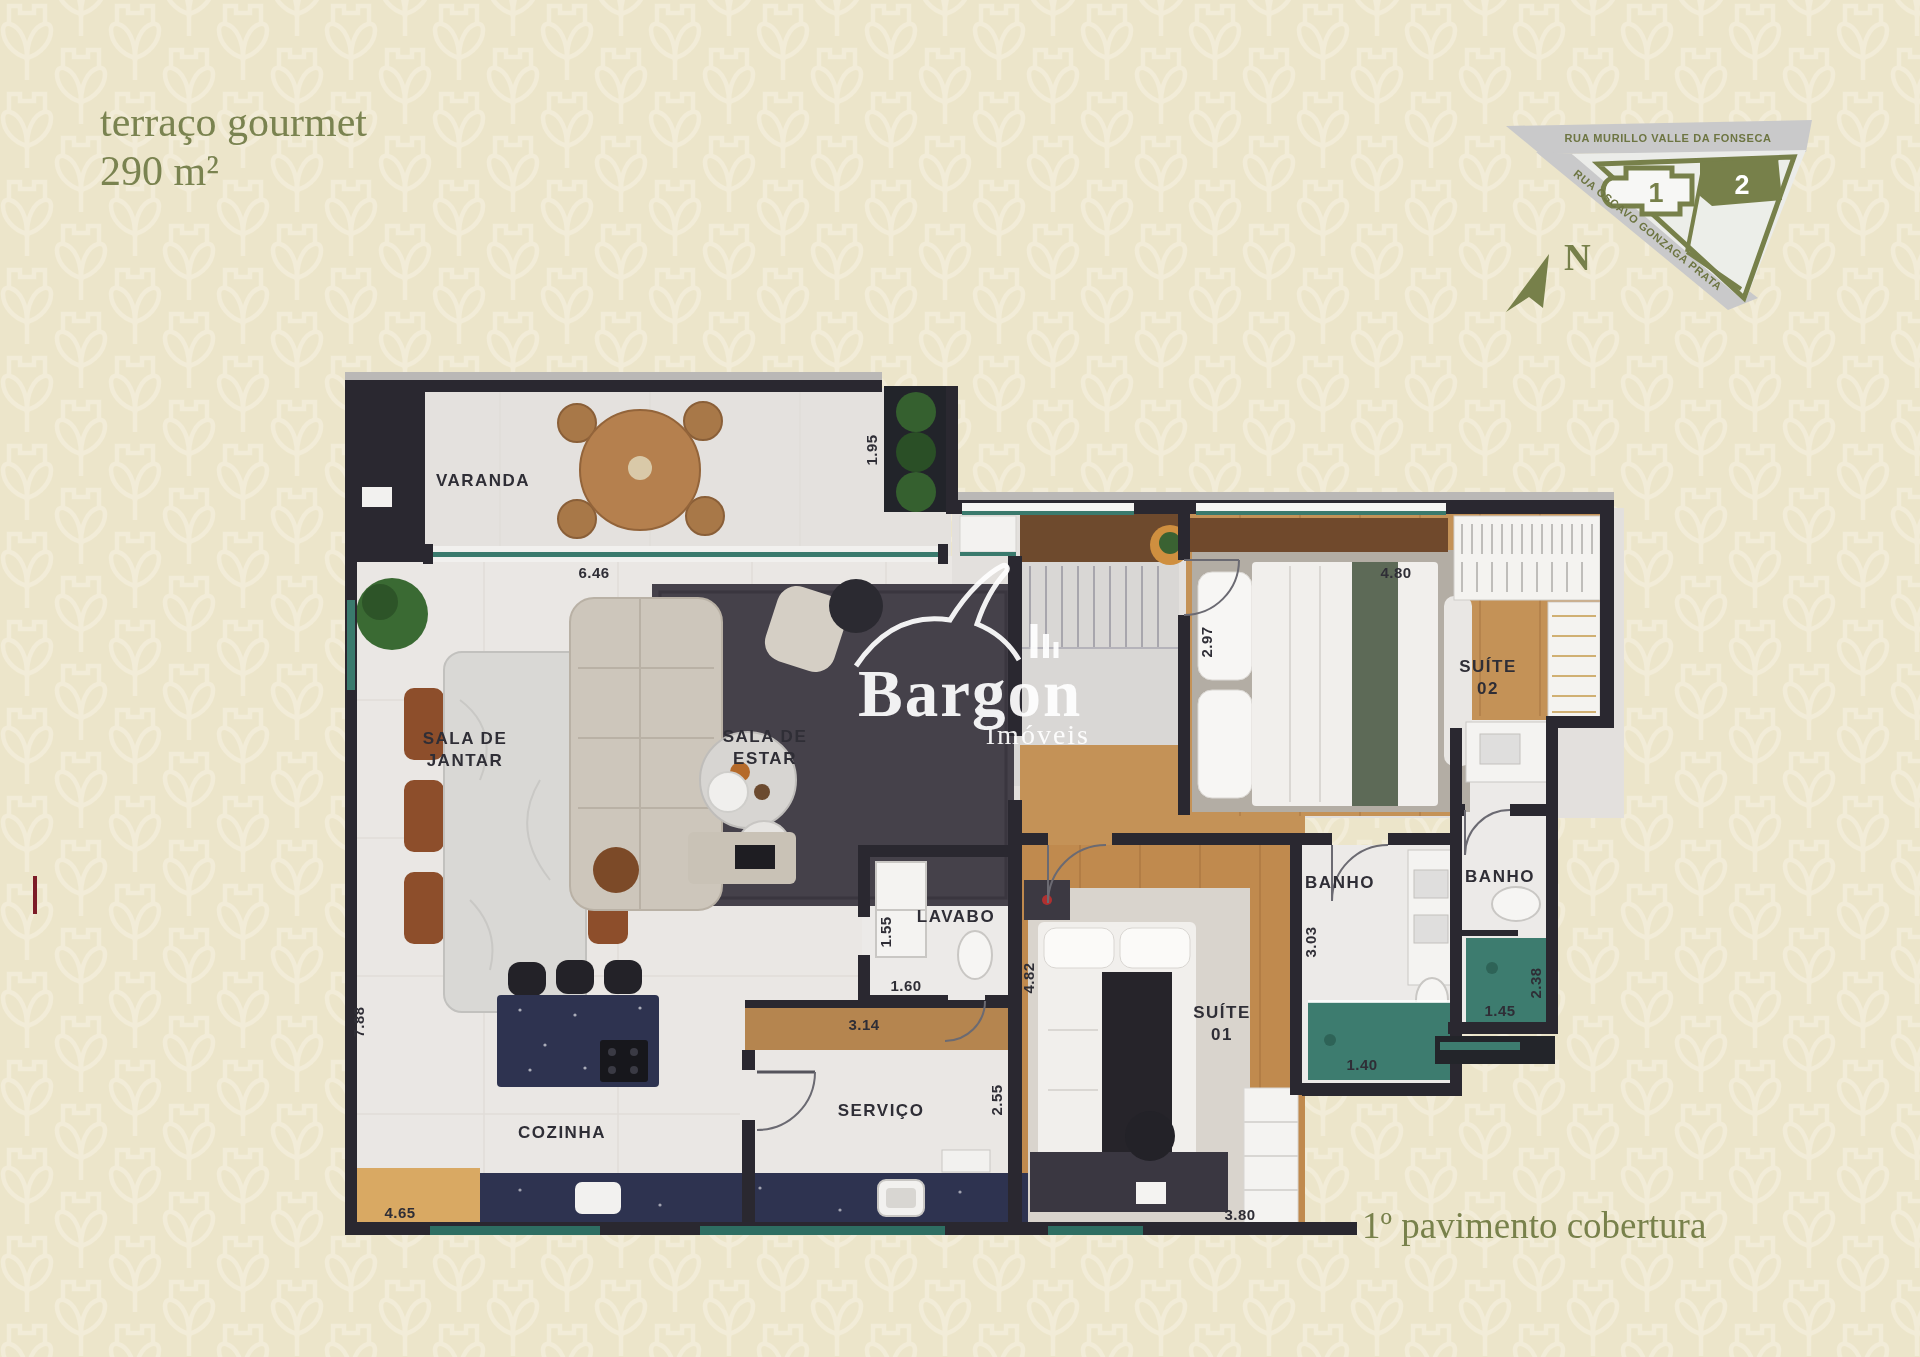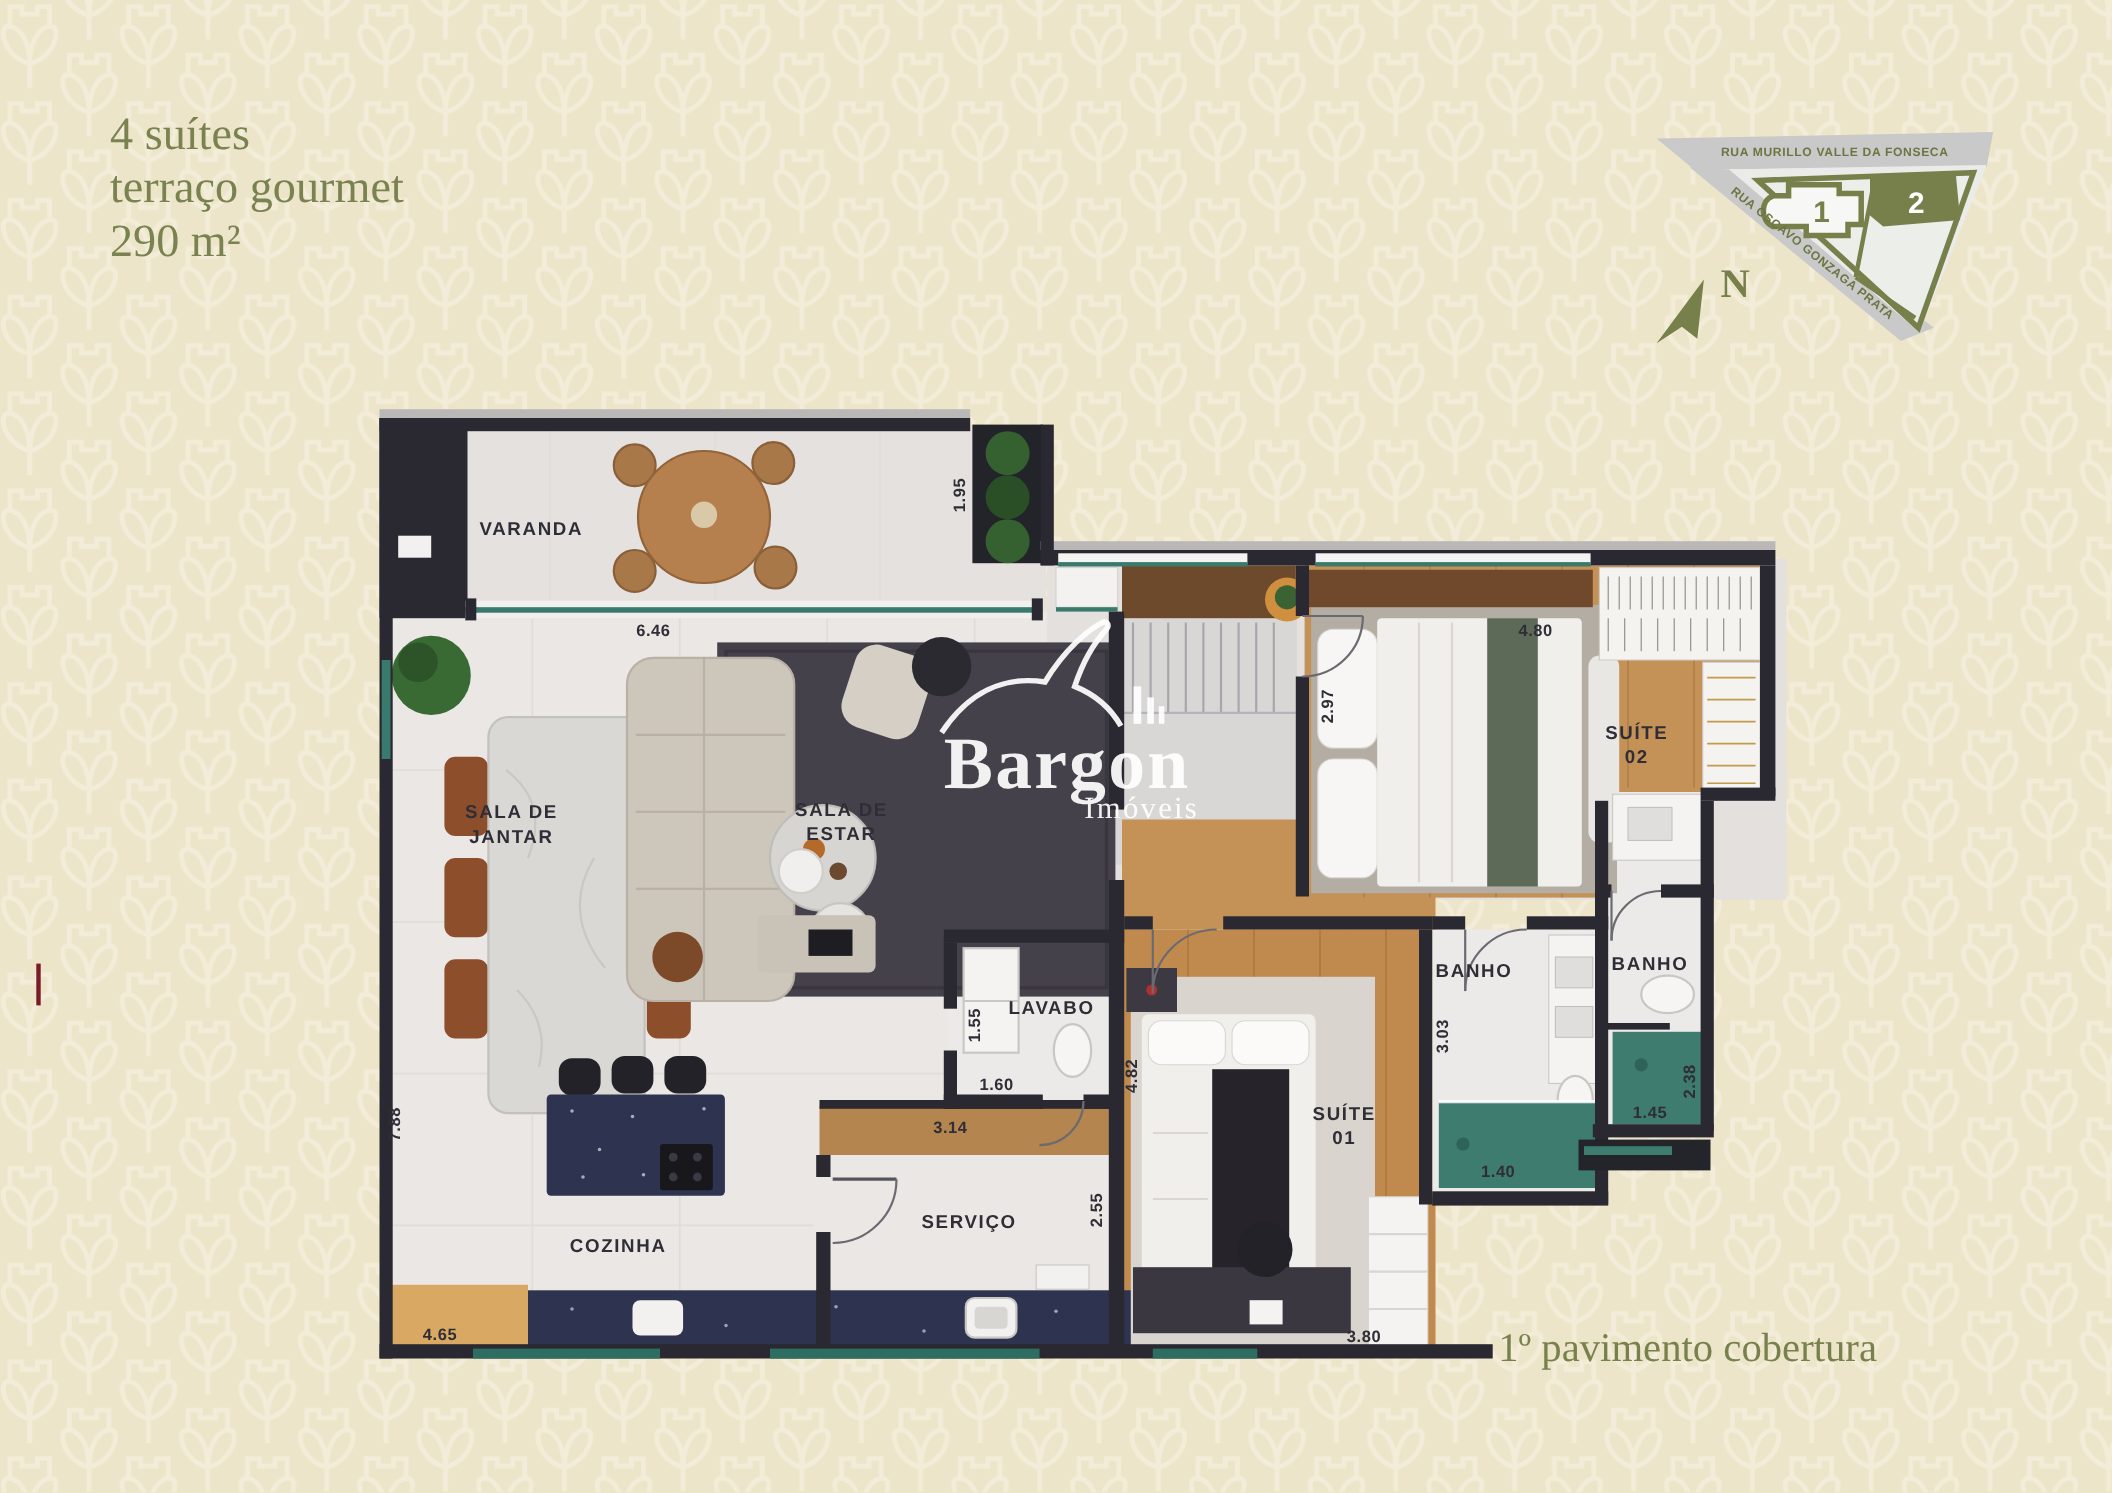--- a/index.html
+++ b/index.html
@@ -53,21 +53,20 @@
       <use href="#tm" transform="translate(54,-44)"></use>
       <use href="#tm" transform="translate(-54,44)"></use>
     </pattern>
   </defs>
   <rect x="0" y="0" width="1920" height="1357" fill="#ece5ca"></rect>
   <rect x="0" y="0" width="1920" height="1357" fill="url(#tulip)" opacity="0.8"></rect>
 </svg>
 
 <div id="title-block" class="abs">
   <div id="subtitle-block">
-    <div class="subtitle-line">4 suítes</div>
     <div class="subtitle-line">terraço gourmet</div>
     <div class="subtitle-line">290 m²</div>
   </div>
 </div>
 
 <svg id="site-map-svg" class="abs" width="440" height="250" viewBox="1490 80 440 250">
   <polygon points="1506,126 1812,120 1806,152 1540,154" fill="#c9c9ca"></polygon>
   <polygon points="1536,152 1572,154 1758,298 1728,310" fill="#c9c9ca"></polygon>
   <polygon points="1572,154 1806,150 1745,302" fill="#ebece9"></polygon>
   <polygon points="1598,164 1794,157 1744,298" fill="#eceee9" stroke="#77804a" stroke-width="5"></polygon>

